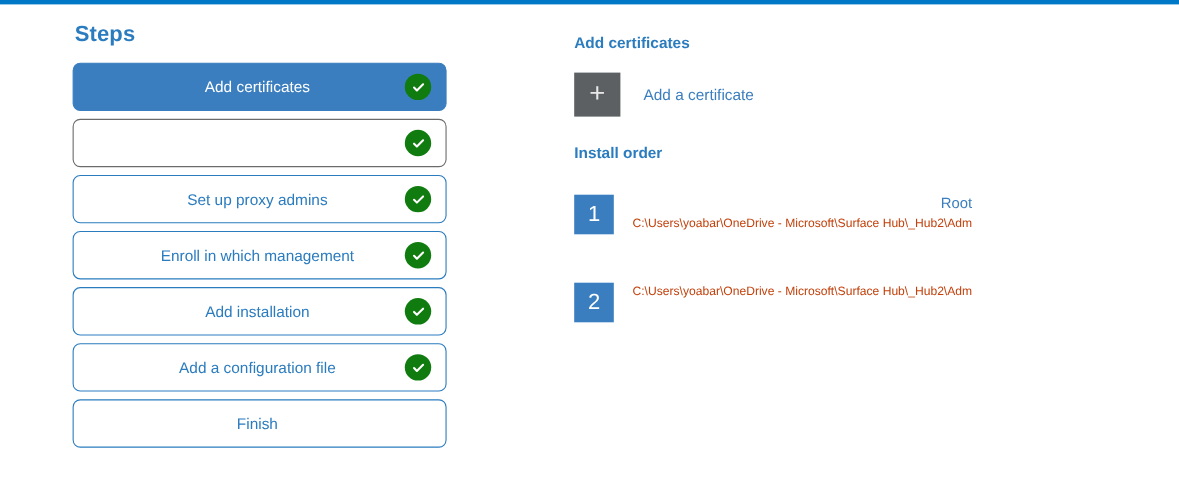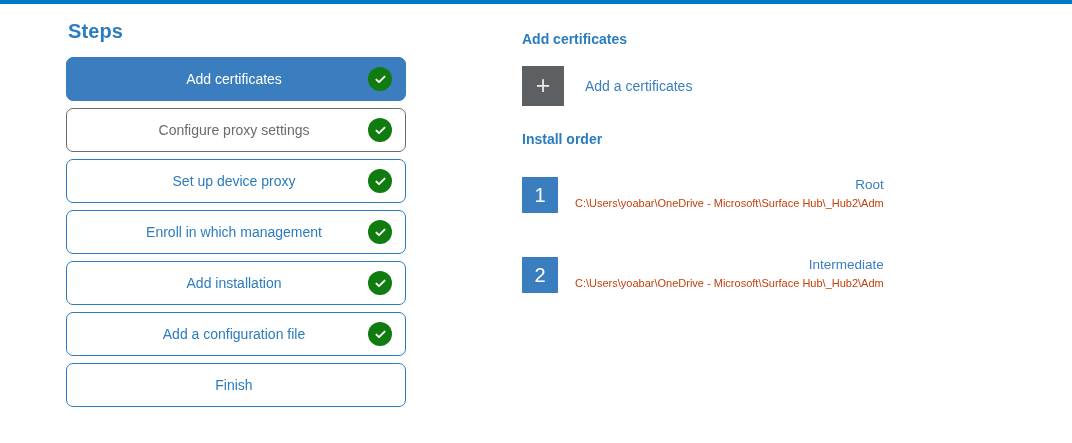--- a/index.html
+++ b/index.html
@@ -205,30 +205,29 @@
       <div class="step is-active">
         <span class="step-label">Add certificates</span>
         <span class="check-badge">
           <svg width="13" height="13" viewBox="0 0 13 13">
               <path d="M2.4 6.6 L5 9.2 L10.6 3.6" fill="none" stroke="#ffffff" stroke-width="1.9" stroke-linecap="round" stroke-linejoin="round"></path>
             </svg>
         </span>
       </div>
 
       <div class="step is-muted">
-        <span class="step-label">Configure proxy settings</span>
-        <span class="check-badge">
-          <svg width="13" height="13" viewBox="0 0 13 13">
-              <path d="M2.4 6.6 L5 9.2 L10.6 3.6" fill="none" stroke="#ffffff" stroke-width="1.9" stroke-linecap="round" stroke-linejoin="round"></path>
-            </svg>
-        </span>
-      </div>
-
-      <div class="step">
-        <span class="step-label">Set up device proxy</span>
+        <span class="check-badge">
+          <svg width="13" height="13" viewBox="0 0 13 13">
+              <path d="M2.4 6.6 L5 9.2 L10.6 3.6" fill="none" stroke="#ffffff" stroke-width="1.9" stroke-linecap="round" stroke-linejoin="round"></path>
+            </svg>
+        </span>
+      </div>
+
+      <div class="step">
+        <span class="step-label">Set up proxy admins</span>
         <span class="check-badge">
           <svg width="13" height="13" viewBox="0 0 13 13">
               <path d="M2.4 6.6 L5 9.2 L10.6 3.6" fill="none" stroke="#ffffff" stroke-width="1.9" stroke-linecap="round" stroke-linejoin="round"></path>
             </svg>
         </span>
       </div>
 
       <div class="step">
         <span class="step-label">Enroll in which management</span>
         <span class="check-badge">
@@ -264,40 +263,39 @@
   </div>
 
   <div class="detail-pane">
 
     <div class="section-heading">Add certificates</div>
 
     <div class="add-cert-row">
       <div class="plus-tile">
         <span class="plus-glyph">+</span>
       </div>
-      <span class="add-cert-link">Add a certificates</span>
+      <span class="add-cert-link">Add a certificate</span>
     </div>
 
     <div class="install-block">
       <div class="section-heading">Install order</div>
 
       <div class="install-list">
 
         <div class="install-item">
           <div class="order-badge">1</div>
           <div class="install-text">
             <div class="install-name">Root</div>
             <div class="install-path">C:\Users\yoabar\OneDrive - Microsoft\Surface Hub\_Hub2\Adm</div>
           </div>
         </div>
 
         <div class="install-item">
           <div class="order-badge">2</div>
           <div class="install-text">
-            <div class="install-name">Intermediate</div>
             <div class="install-path">C:\Users\yoabar\OneDrive - Microsoft\Surface Hub\_Hub2\Adm</div>
           </div>
         </div>
 
       </div>
     </div>
 
   </div>
 
 </div>

